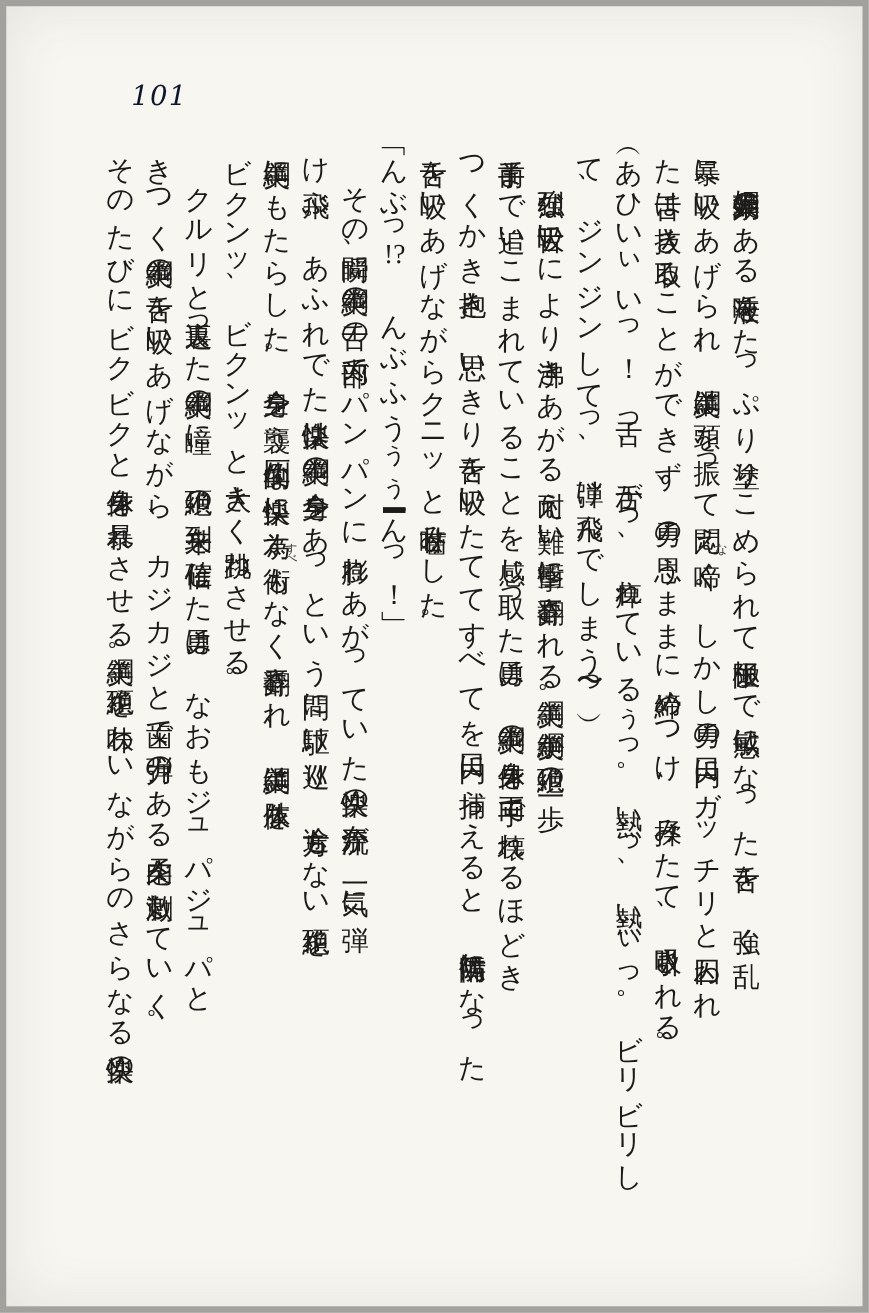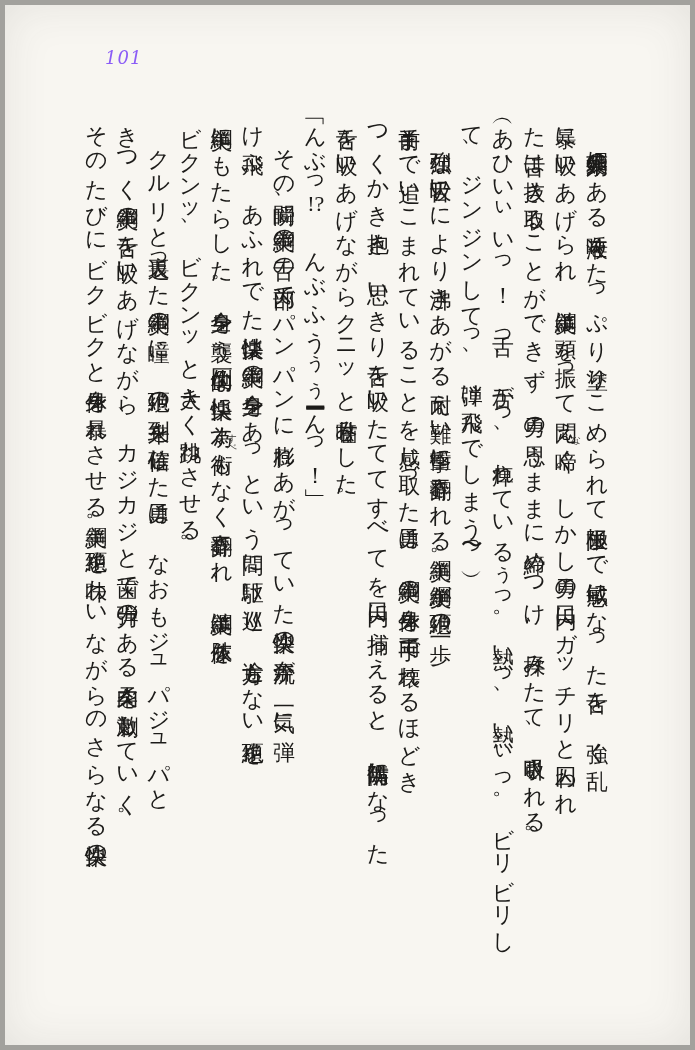--- a/index.html
+++ b/index.html
@@ -13,26 +13,26 @@
     height: 1050px;
     box-sizing: border-box;
     background: #f8f6f1;
     border: 5px solid #a2a19d;
     box-shadow: inset 0 0 45px rgba(60,60,55,0.10);
     overflow: hidden;
     font-family: "Liberation Serif", "DejaVu Serif", serif;
   }
   .page-number {
     position: absolute;
-    top: 42px;
+    top: 60px;
     left: 100px;
     font-family: "DejaVu Serif", "Liberation Serif", serif;
     font-style: italic;
-    font-size: 18px;
-    color: #8b5cf6;
+    font-size: 22px;
+    color: #0f172a;
     letter-spacing: 1px;
   }
   .text-block {
     position: absolute;
     top: 106px;
     right: 77px;
     height: 888px;
     writing-mode: vertical-rl;
     text-orientation: mixed;
     color: #1c1b19;

